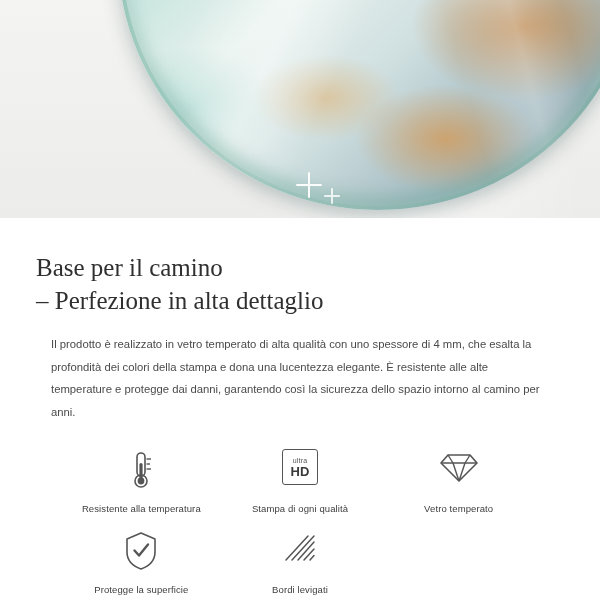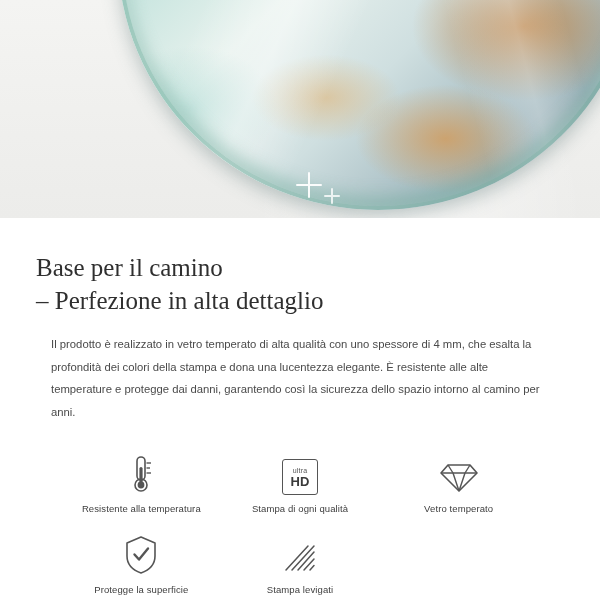--- a/index.html
+++ b/index.html
@@ -120,21 +120,21 @@
   }
   .feature {
     display: flex;
     flex-direction: column;
     align-items: center;
     justify-content: flex-start;
   }
   .feature-icon {
     height: 46px;
     display: flex;
-    align-items: flex-end;
+    align-items: flex-start;
     justify-content: center;
   }
   .feature-label {
     margin-top: 8px;
     font-size: 9.5px;
     color: #3d3d3d;
     text-align: left;
     letter-spacing: .1px;
   }
   .hd-box {
@@ -235,18 +235,18 @@
     <div class="feature">
       <div class="feature-icon">
         <svg width="40" height="36" viewBox="0 0 40 36" aria-hidden="true">
           <path d="M6 30 L28 6" stroke="#555" stroke-width="1.5" stroke-linecap="round"></path>
           <path d="M12 30 L34 6" stroke="#555" stroke-width="1.5" stroke-linecap="round"></path>
           <path d="M18 30 L34 12" stroke="#555" stroke-width="1.5" stroke-linecap="round"></path>
           <path d="M24 30 L34 19" stroke="#555" stroke-width="1.5" stroke-linecap="round"></path>
           <path d="M30 30 L34 25.5" stroke="#555" stroke-width="1.5" stroke-linecap="round"></path>
         </svg>
       </div>
-      <div class="feature-label">Stampa levigati</div>
+      <div class="feature-label">Bordi levigati</div>
     </div>
 
 
   </div>
 </div>
 
 </body></html>

